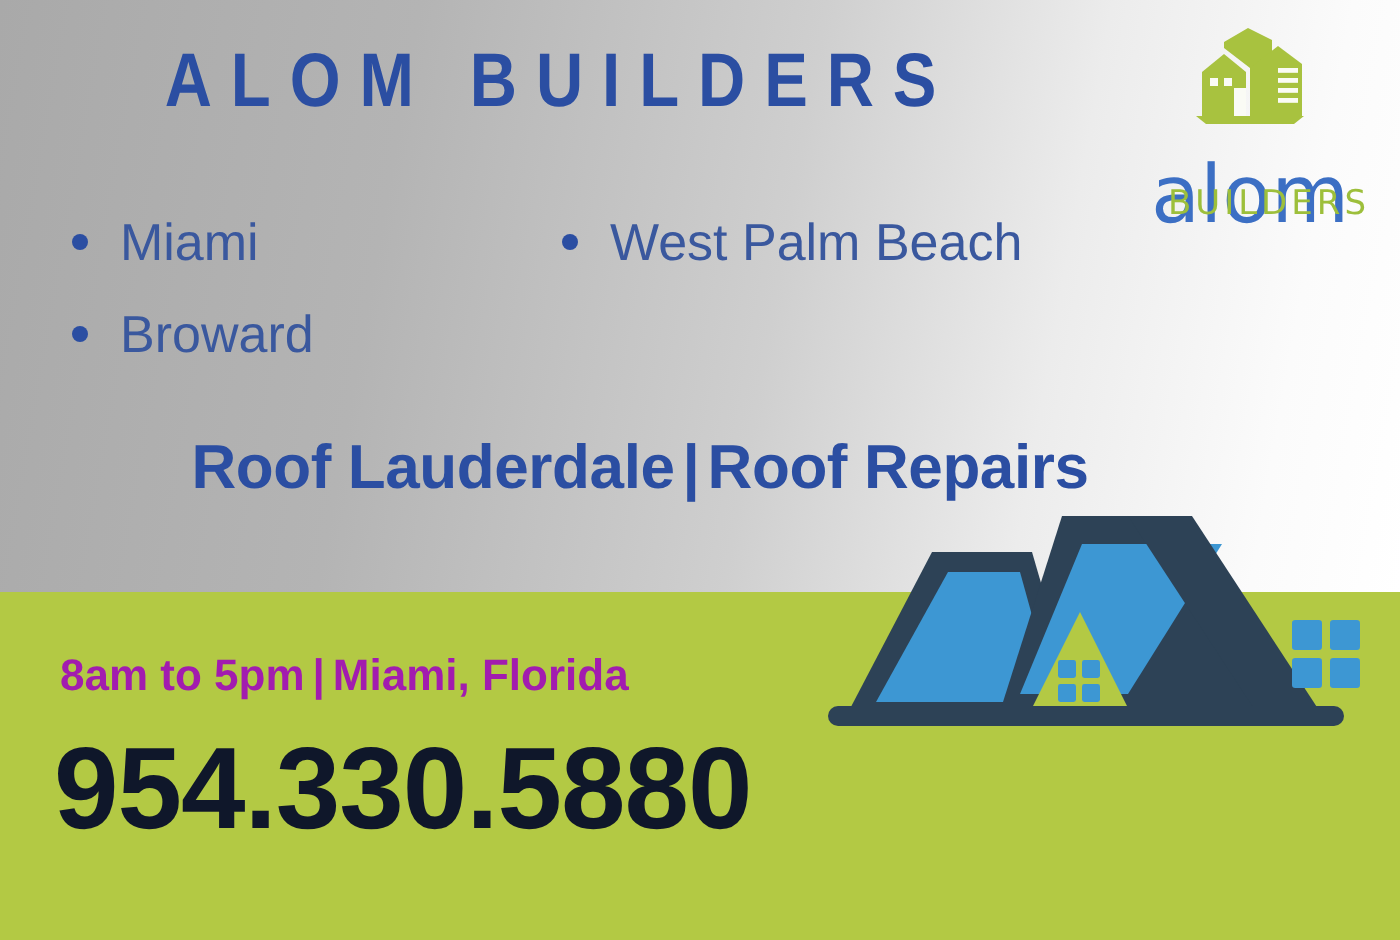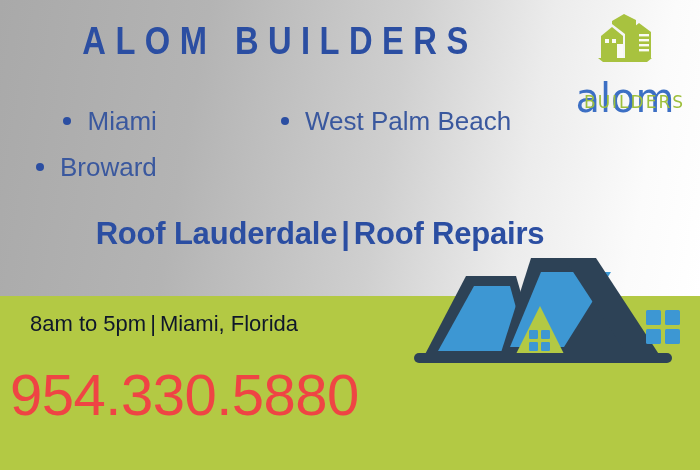--- a/index.html
+++ b/index.html
@@ -91,21 +91,20 @@
     position: absolute;
     top: 0;
   }
   .city-col.left  { left: 0px; }
   .city-col.right { left: 245px; }
   .city-item {
     display: flex;
     align-items: center;
     height: 46px;
     white-space: nowrap;
-    justify-content: flex-end;
   }
   .city-bullet {
     width: 8px; height: 8px;
     border-radius: 50%;
     background: #2b4ea2;
     margin-right: 16px;
     flex: 0 0 auto;
   }
   .city-label {
     font-size: 26px;
@@ -130,33 +129,33 @@
   }
   
   .roof-art {
     position: absolute;
     left: 400px; top: 250px;
     width: 300px; height: 120px;
   }
   
   .hours-line {
     position: absolute;
-    left: 30px; top: 311px;
+    left: 30px; top: 325px;
     font-size: 22px;
-    font-weight: normal;
-    color: #0f172a;
+    font-weight: bold;
+    color: #a21caf;
     white-space: nowrap;
   }
   .hours-line .sep { padding: 0 4px; }
   .phone {
     position: absolute;
-    left: 10px; top: 361px;
+    left: 27px; top: 361px;
     font-size: 58px;
-    font-weight: normal;
-    color: #ef4444;
+    font-weight: bold;
+    color: #0f172a;
     letter-spacing: -0.5px;
     white-space: nowrap;
     font-family: "Liberation Sans", sans-serif;
   }
 </style>
 </head>
 <body>
 
 <div class="ad-card">
 

